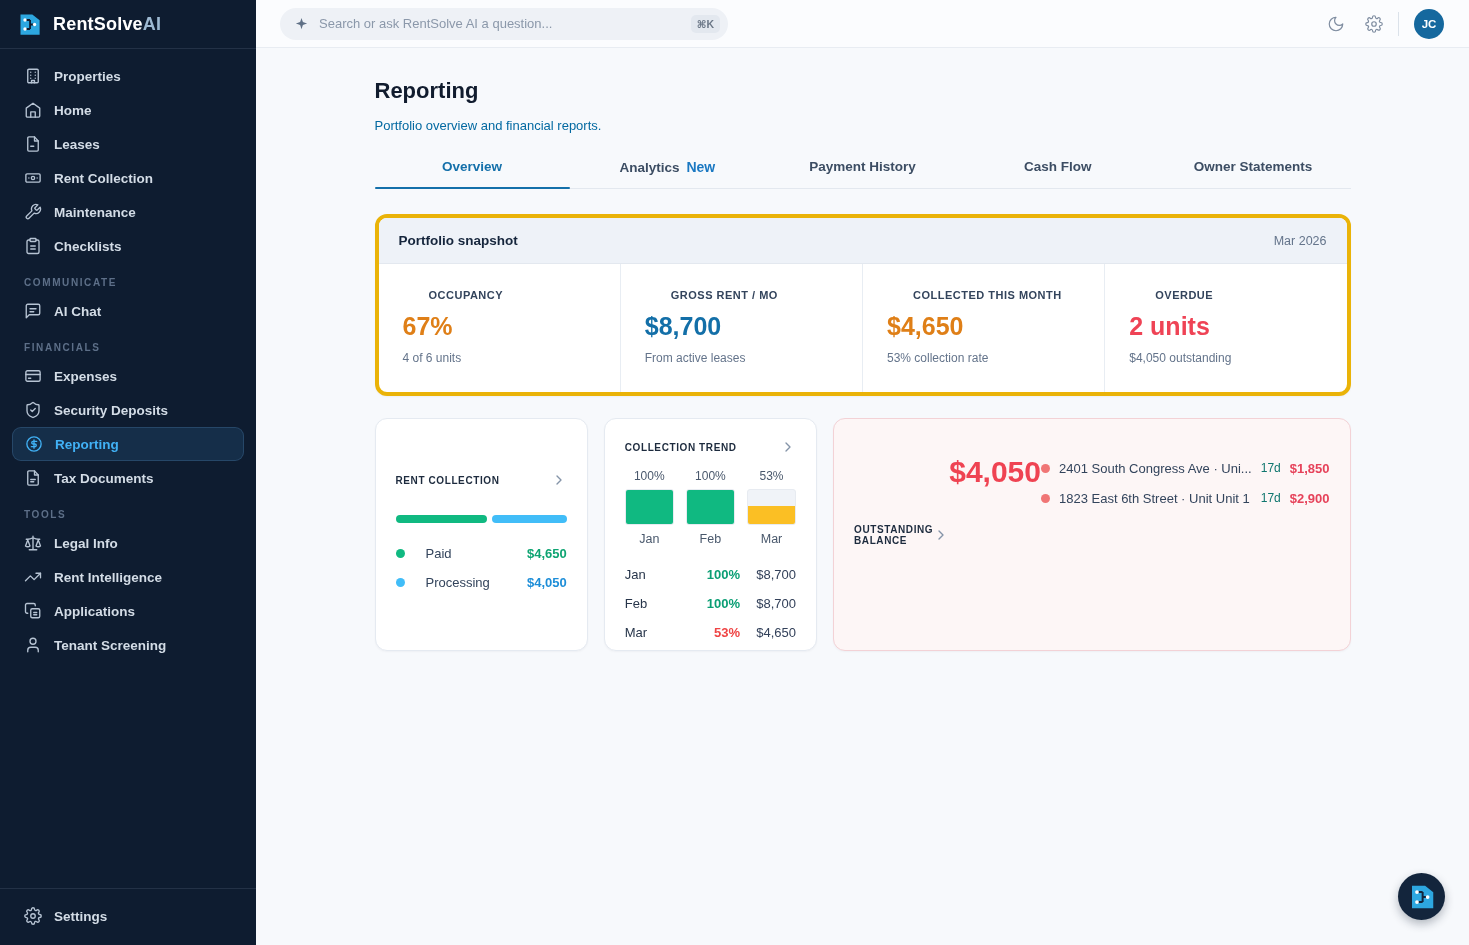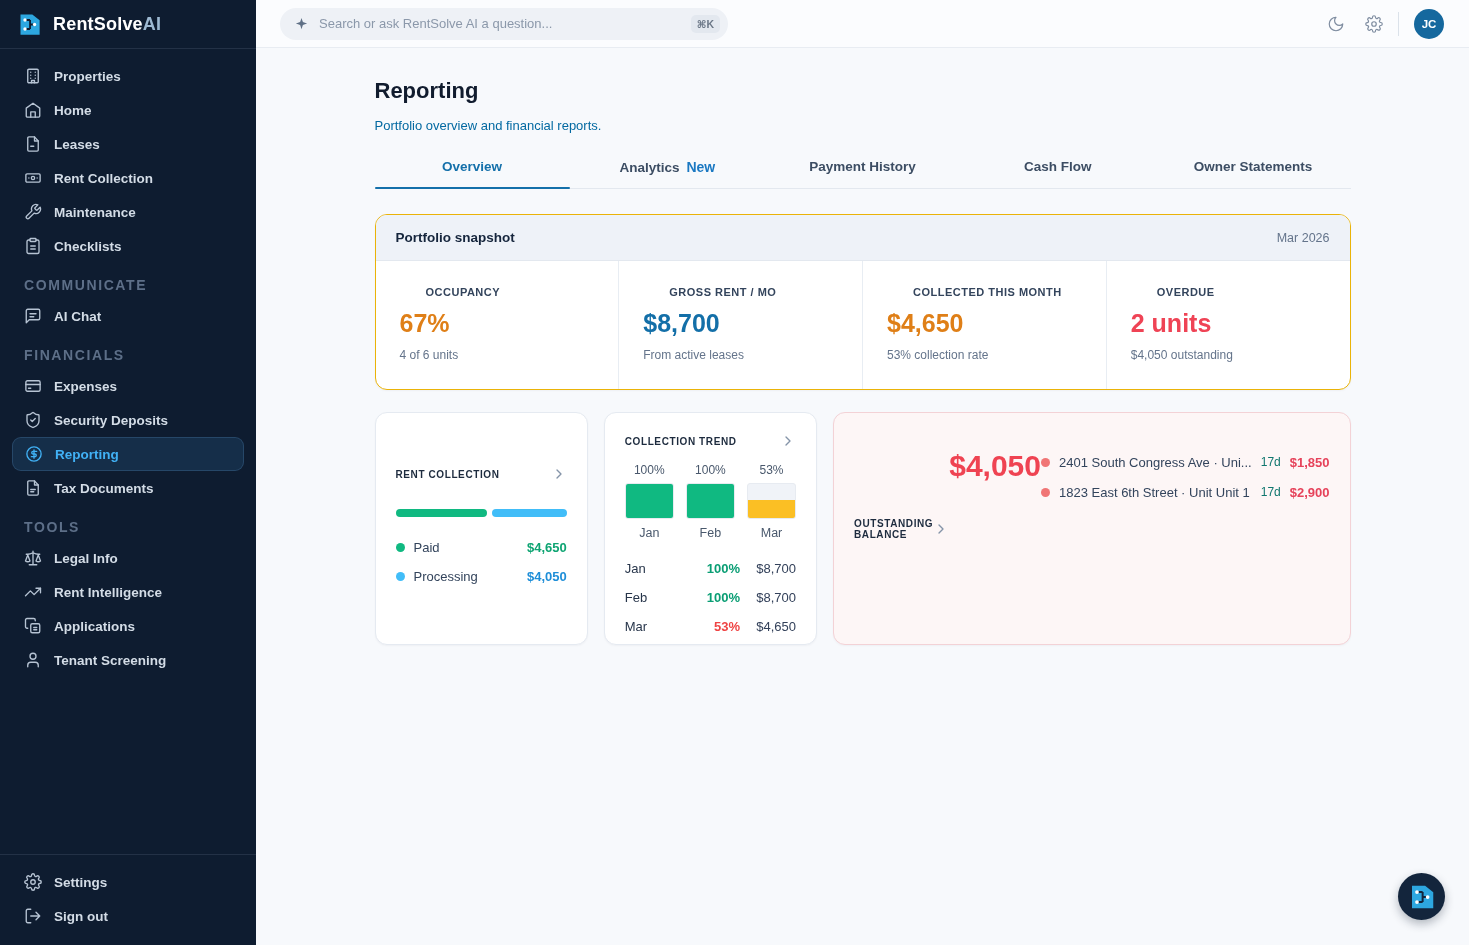--- a/index.html
+++ b/index.html
@@ -18,21 +18,21 @@
   .logo-text .suffix { color:#9db9d2; font-weight:bold; }
   .nav { flex:1; padding:10px 12px 0 12px; overflow:hidden; }
   .nav-item { display:flex; align-items:center; gap:12px; height:34px;
     padding:0 12px; border-radius:9px; font-size:13.5px; font-weight:600;
     color:#d3dce6; cursor:pointer; position:relative; }
   .nav-item .nicon { width:18px; height:18px; flex:none; color:#b6c3d3; display:flex; }
   .nav-item .nicon svg { width:18px; height:18px; }
   .nav-item.active { background:rgba(64,153,228,0.14); color:#41b1f5;
     border:1px solid rgba(120,190,250,0.18); }
   .nav-item.active .nicon { color:#41b1f5; }
-  .section-label { font-size:14px; font-weight:700; letter-spacing:1.6px;
+  .section-label { font-size:10px; font-weight:700; letter-spacing:1.6px;
     color:#5d6f88; padding:14px 12px 6px 12px; }
   .nav-badge { margin-left:auto; background:#ef4444; color:#fff; font-size:10.5px;
     font-weight:700; width:18px; height:18px; border-radius:50%;
     display:flex; align-items:center; justify-content:center; }
   .sidebar-footer { border-top:1px solid rgba(148,163,184,0.16);
     padding:10px 12px 12px 12px; }
 
   
   .main { flex:1; display:flex; flex-direction:column; min-width:0; }
   .topbar { height:48px; background:#fbfcfe; border-bottom:1px solid #e8ecf2;
@@ -62,21 +62,21 @@
   
   .tabs { display:flex; margin-top:26px; border-bottom:1px solid #e3e8ef; }
   .tab { flex:1; text-align:center; font-size:13.5px; font-weight:600;
     color:#3c4d63; padding-bottom:13px; cursor:pointer; position:relative; }
   .tab.active { color:#1470aa; }
   .tab.active::after { content:""; position:absolute; left:0; right:0; bottom:-1px;
     height:2.5px; background:#1470aa; border-radius:2px; }
   .tab .new-badge { font-size:14px; font-weight:700; color:#1a78c2; margin-left:7px; }
 
   
-  .snapshot { margin-top:25px; background:#fff; border:1px solid #eab308;
+  .snapshot { margin-top:25px; background:#fff; border:4px solid #eab308;
     border-radius:12px; box-shadow:0 1px 2px rgba(16,24,40,.04); overflow:hidden; }
   .snapshot-head { background:#eef2f8; border-bottom:1px solid #e3e8ef;
     display:flex; align-items:center; justify-content:space-between;
     padding:15px 20px; }
   .snapshot-title { font-size:13.5px; font-weight:700; color:#15253c; }
   .snapshot-period { font-size:12.5px; color:#64748b; }
   .metrics { display:flex; }
   .metric { flex:1; padding:25px 24px 27px 24px; }
   .metric + .metric { border-left:1px solid #e8edf3; }
   .metric-label { font-size:11px; font-weight:700; letter-spacing:.5px; color:#33445c;padding-left:26px; }
@@ -91,21 +91,21 @@
   .card-title { font-size:10px; font-weight:700; letter-spacing:.6px; color:#1d2b3e; }
   .chev { width:16px; height:16px; color:#8494a8; display:flex; cursor:pointer; }
   .chev svg { width:16px; height:16px; }
 
   
   .card.rc { display:flex; flex-direction:column; justify-content:center; }
   .rc-bar { display:flex; gap:5px; height:8px; margin-top:27px; }
   .rc-seg { border-radius:4px; height:8px; }
   .rc-seg.rest { flex:1; }
   .rc-rows { margin-top:16px; }
-  .rc-row { display:flex; align-items:center; gap:9px; height:29px; font-size:13px; color:#33445c; }
+  .rc-row { display:flex; align-items:center; gap:21px; height:29px; font-size:13px; color:#33445c; }
   .dot { width:9px; height:9px; border-radius:50%; flex:none; }
   .rc-amount { margin-left:auto; font-weight:700; font-size:13px; }
 
   
   .trend-bars { display:flex; gap:12px; margin-top:14px; }
   .trend-col { flex:1; display:flex; flex-direction:column; align-items:center; }
   .trend-pct { font-size:12px; color:#49586c; margin-bottom:6px; }
   .trend-track { width:100%; height:36px; background:#f0f3f8; border:1px solid #e7ebf1;
     border-radius:3px; position:relative; overflow:hidden; }
   .trend-fill { position:absolute; left:0; right:0; bottom:0; }
@@ -295,29 +295,20 @@
     <div class="sidebar-footer">
       <div class="nav-item">
         <span class="nicon">
             <svg viewBox="0 0 24 24" fill="none" stroke="currentColor" stroke-width="1.8" stroke-linecap="round" stroke-linejoin="round">
               <circle cx="12" cy="12" r="3"></circle>
               <path d="M19.4 15a1.65 1.65 0 0 0 .33 1.82l.06.06a2 2 0 1 1-2.83 2.83l-.06-.06a1.65 1.65 0 0 0-1.82-.33 1.65 1.65 0 0 0-1 1.51V21a2 2 0 1 1-4 0v-.09A1.65 1.65 0 0 0 9 19.4a1.65 1.65 0 0 0-1.82.33l-.06.06a2 2 0 1 1-2.83-2.83l.06-.06a1.65 1.65 0 0 0 .33-1.82 1.65 1.65 0 0 0-1.51-1H3a2 2 0 1 1 0-4h.09A1.65 1.65 0 0 0 4.6 9a1.65 1.65 0 0 0-.33-1.82l-.06-.06a2 2 0 1 1 2.83-2.83l.06.06a1.65 1.65 0 0 0 1.82.33H9a1.65 1.65 0 0 0 1-1.51V3a2 2 0 1 1 4 0v.09a1.65 1.65 0 0 0 1 1.51 1.65 1.65 0 0 0 1.82-.33l.06-.06a2 2 0 1 1 2.83 2.83l-.06.06a1.65 1.65 0 0 0-.33 1.82V9a1.65 1.65 0 0 0 1.51 1H21a2 2 0 1 1 0 4h-.09a1.65 1.65 0 0 0-1.51 1z"></path>
             </svg>
           </span>
         <span>Settings</span>
       </div>
-      <div class="nav-item">
-        <span class="nicon">
-            <svg viewBox="0 0 24 24" fill="none" stroke="currentColor" stroke-width="1.8" stroke-linecap="round" stroke-linejoin="round">
-              <path d="M9 21H5a2 2 0 0 1-2-2V5a2 2 0 0 1 2-2h4"></path>
-              <path d="M16 17l5-5-5-5M21 12H9"></path>
-            </svg>
-          </span>
-        <span>Sign out</span>
-      </div>
     </div>
   </aside>
 
   <div class="main">
     <div class="topbar">
       <div class="search-pill">
         <span class="sicon">
             <svg viewBox="0 0 24 24" fill="currentColor">
               <path d="M12 3l1.9 5.8a2 2 0 0 0 1.3 1.3L21 12l-5.8 1.9a2 2 0 0 0-1.3 1.3L12 21l-1.9-5.8a2 2 0 0 0-1.3-1.3L3 12l5.8-1.9a2 2 0 0 0 1.3-1.3Z"></path>
             </svg>

